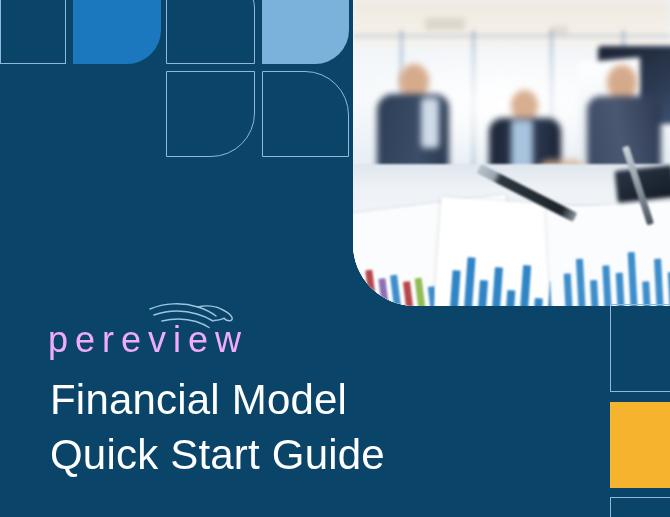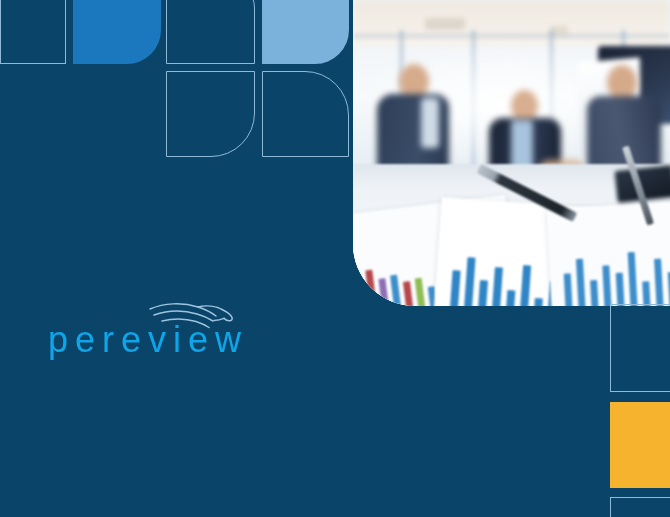--- a/index.html
+++ b/index.html
@@ -184,21 +184,21 @@
 
   
   .logo-wrap {
     position: absolute; left: 48px; top: 302px;
     width: 250px; height: 62px;
   }
   .logo-word {
     position: absolute; left: 0; top: 20px;
     font-size: 36px;
     letter-spacing: 7px;
-    color: #0ea5e9;
+    color: #f0abfc;
     font-weight: 300;
     line-height: 1;
     font-family: "Liberation Sans", sans-serif;
   }
   .logo-bird { position: absolute; left: 100px; top: -1px; }
 
   
   .title {
     position: absolute; left: 50px; top: 372px;
     width: 560px;
@@ -330,14 +330,18 @@
         <path d="M6 14 C20 9, 36 9, 49 13 C56 15, 61 17.5, 65 20"></path>
         <path d="M14 20 C26 17, 38 17.5, 48 20.5 C54 22.5, 58 24.5, 61 26.5"></path>
         <path d="M50 6 C58 4, 68 5, 75 9 C80 11.5, 83 14, 84 16.5
                  C84.6 18.2, 83.8 19.6, 82 19.8 C79.6 20, 77.4 18.8, 76 17.4"></path>
         <path d="M76 17.4 C73 18.6, 69.6 19.4, 66 19.6"></path>
       </g>
     </svg>
     <div class="logo-word">pereview</div>
   </div>
 
+  <div class="title">
+    <span class="title-line">Financial Model</span>
+    <span class="title-line">Quick Start Guide</span>
+  </div>
 
 </div>
 
 </body></html>

